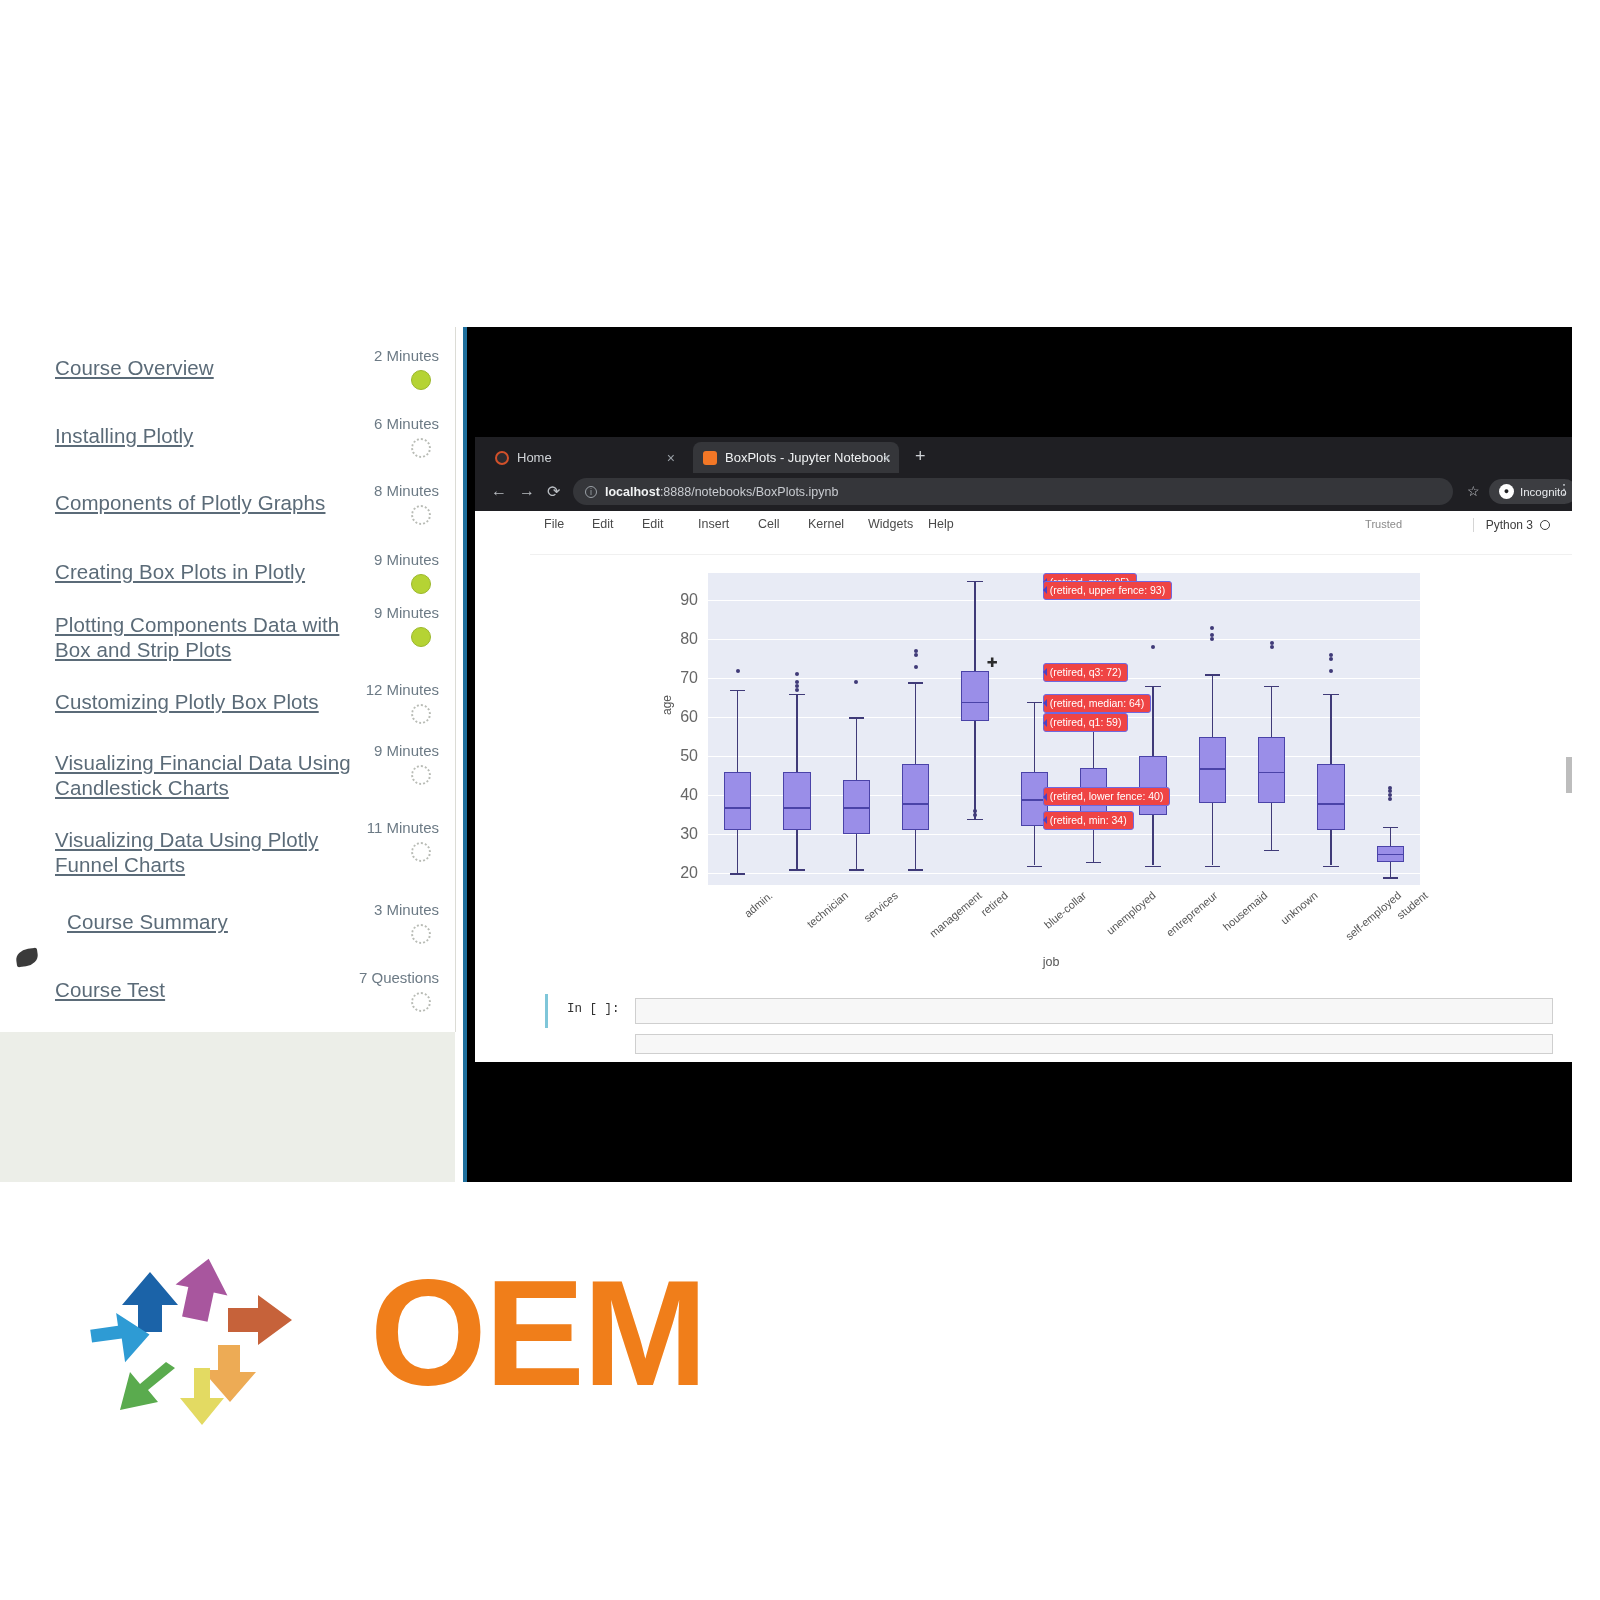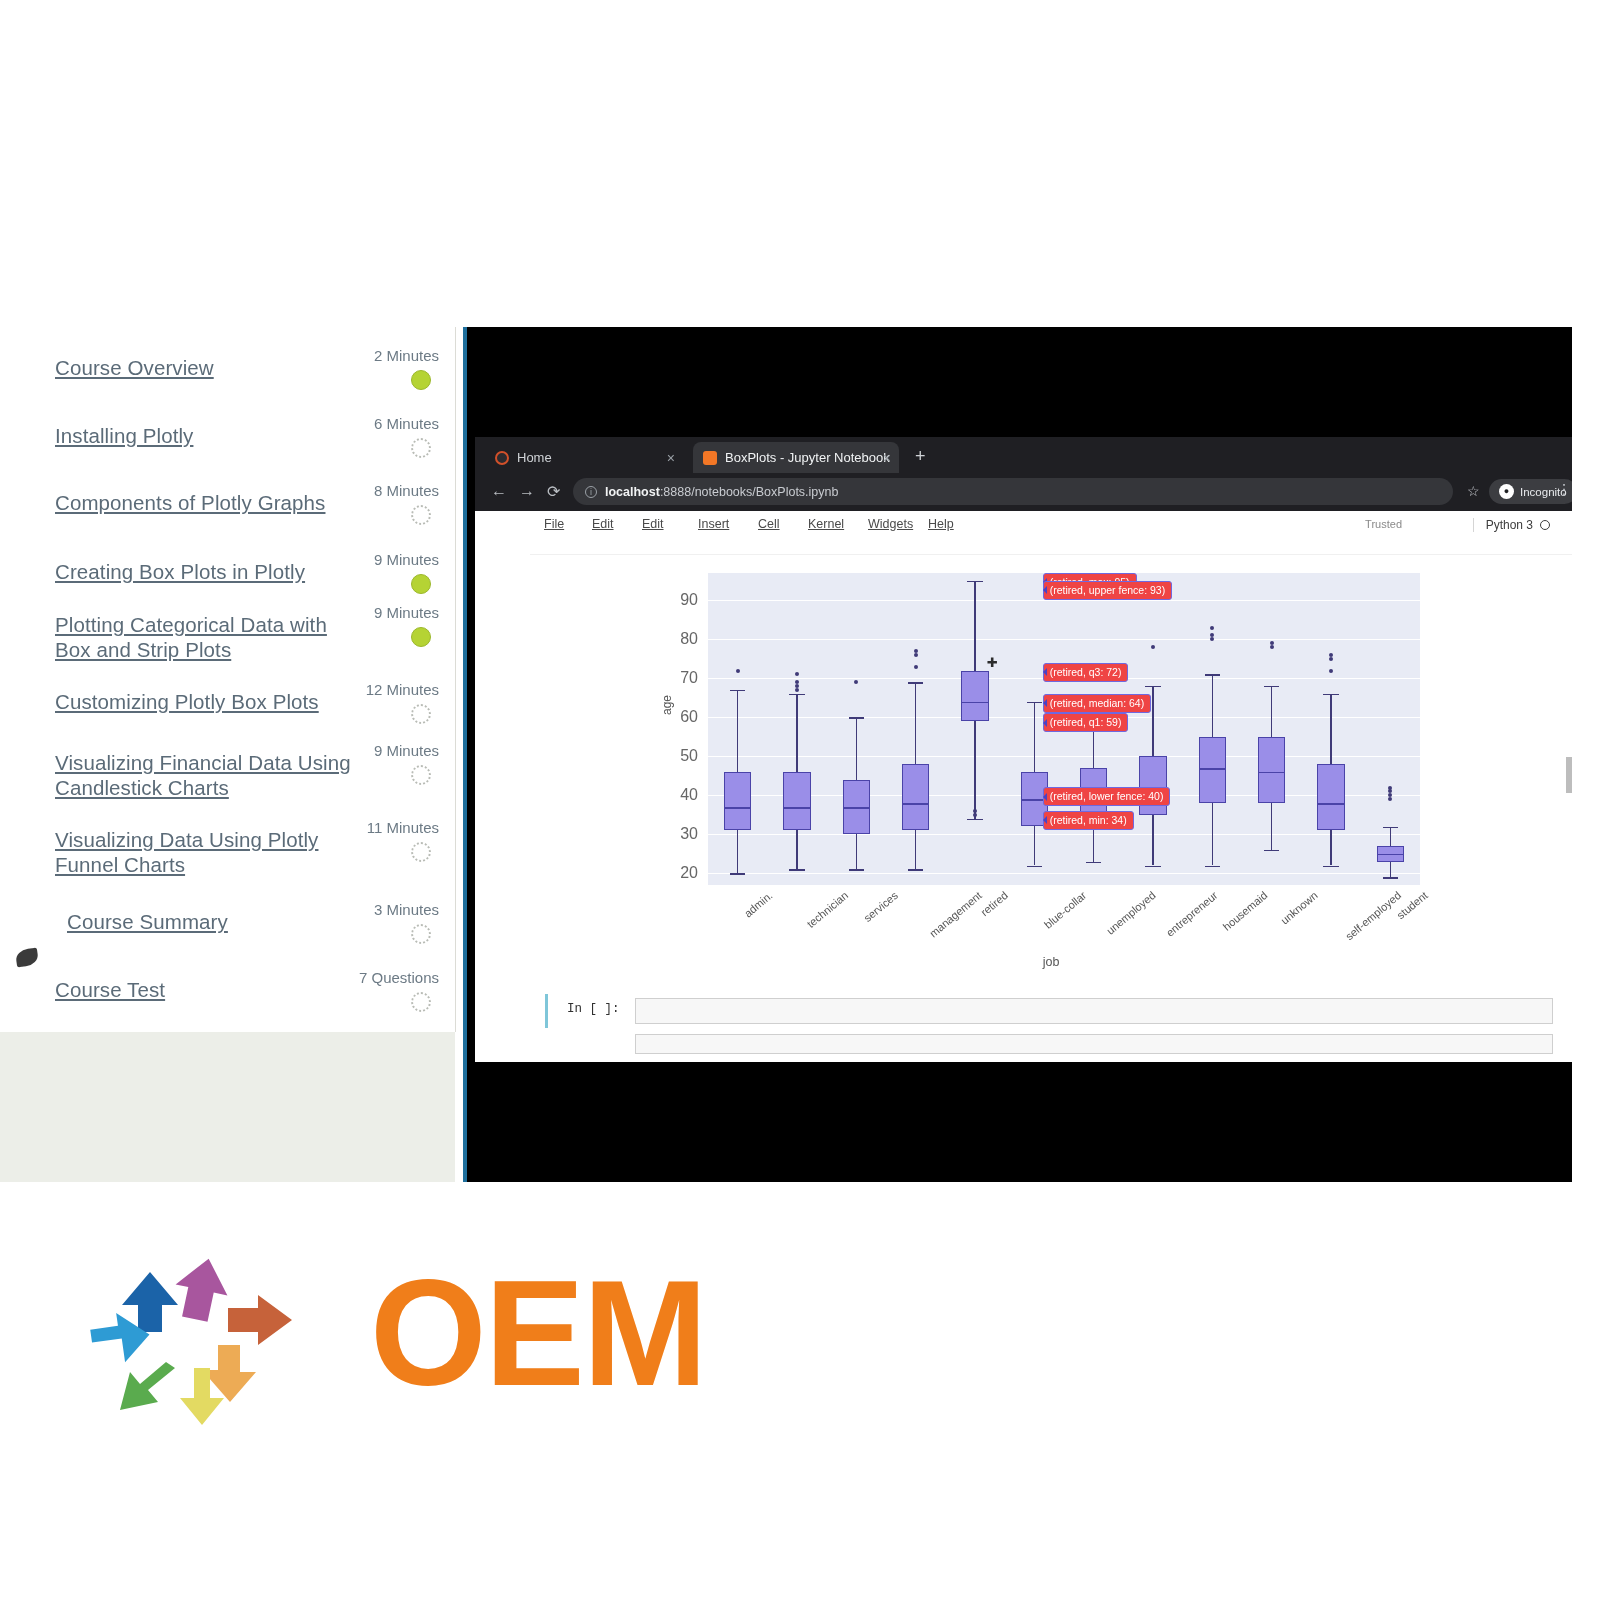--- a/index.html
+++ b/index.html
@@ -91,21 +91,21 @@
   #incog-av{width:15px;height:15px;border-radius:50%;background:#ffffff;color:#202124;
     font-size:9px;line-height:15px;text-align:center;}
   #kebab{position:absolute;left:1082px;top:8px;color:#c9ccd1;font-size:14px;}
 
   
   #jpage{position:absolute;left:0;top:74px;width:100%;height:551px;background:#ffffff;}
   #jmenubar{
     position:absolute;left:55px;top:0;width:1042px;height:29px;
     border-bottom:1px solid #e6e6e6;background:#fff;
   }
-  .jmenu{position:absolute;top:6px;color:#4a4a4a;font-size:12.5px;text-decoration:underline;}
+  .jmenu{position:absolute;top:6px;color:#4a4a4a;font-size:12.5px;}
   #jtrusted{position:absolute;right:170px;top:7px;color:#8a8a8a;font-size:11px;}
   #jkernel{position:absolute;right:22px;top:7px;color:#3c3c3c;font-size:12px;
     border-left:1px solid #d5d5d5;padding-left:12px;}
   #jkernel .idle{display:inline-block;width:10px;height:10px;border-radius:50%;
     border:1.4px solid #3c3c3c;margin-left:7px;box-sizing:border-box;vertical-align:-1px;}
   #jtoolbar{position:absolute;left:55px;top:29px;width:1042px;height:14px;background:#fff;
     border-bottom:1px solid #f0f0f0;}
 
   
   #plotwrap{position:absolute;left:55px;top:44px;width:1042px;height:435px;background:#fff;}
@@ -184,21 +184,21 @@
           <div class="lesson-title" style="top: 0px;">Components of Plotly Graphs</div>
           <div class="lesson-meta" style="top: -8px;">8 Minutes</div>
           <div class="status todo" style="top: 15px;"></div>
         </div>
         <div class="lesson" style="top: 232px; height: 34px;">
           <div class="lesson-title" style="top: 0px;">Creating Box Plots in Plotly</div>
           <div class="lesson-meta" style="top: -8px;">9 Minutes</div>
           <div class="status done" style="top: 15px;"></div>
         </div>
         <div class="lesson" style="top: 285px; height: 56px;">
-          <div class="lesson-title" style="top: 0px;">Plotting Categorical Data with Box and Strip Plots</div>
+          <div class="lesson-title" style="top: 0px;">Plotting Components Data with Box and Strip Plots</div>
           <div class="lesson-meta" style="top: -8px;">9 Minutes</div>
           <div class="status done" style="top: 15px;"></div>
         </div>
         <div class="lesson" style="top: 362px; height: 34px;">
           <div class="lesson-title" style="top: 0px;">Customizing Plotly Box Plots</div>
           <div class="lesson-meta" style="top: -8px;">12 Minutes</div>
           <div class="status todo" style="top: 15px;"></div>
         </div>
         <div class="lesson" style="top: 423px; height: 56px;">
           <div class="lesson-title" style="top: 0px;">Visualizing Financial Data Using Candlestick Charts</div>

